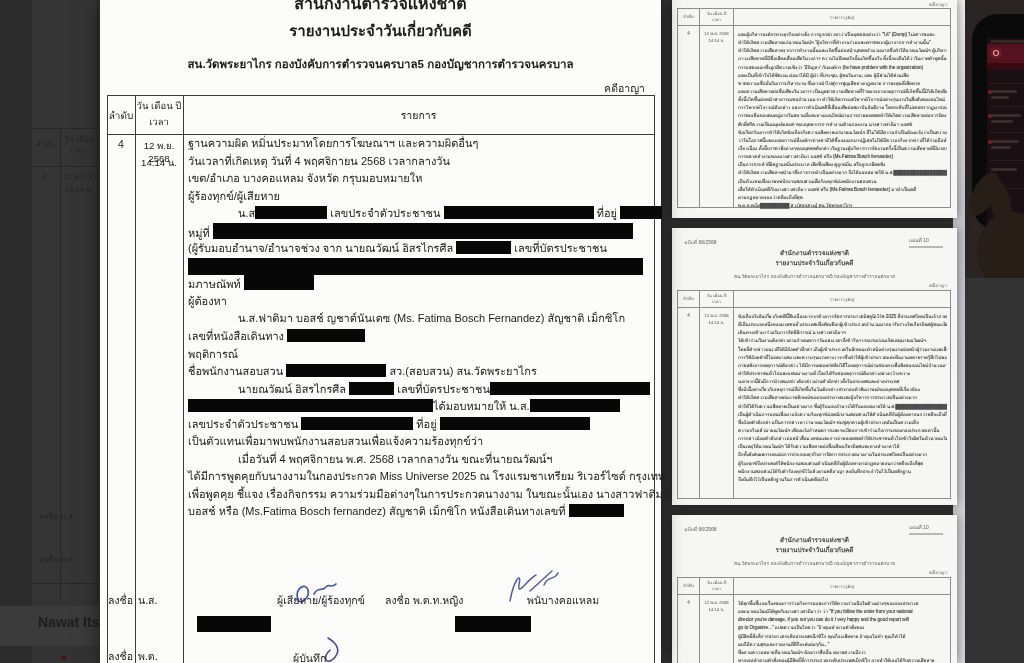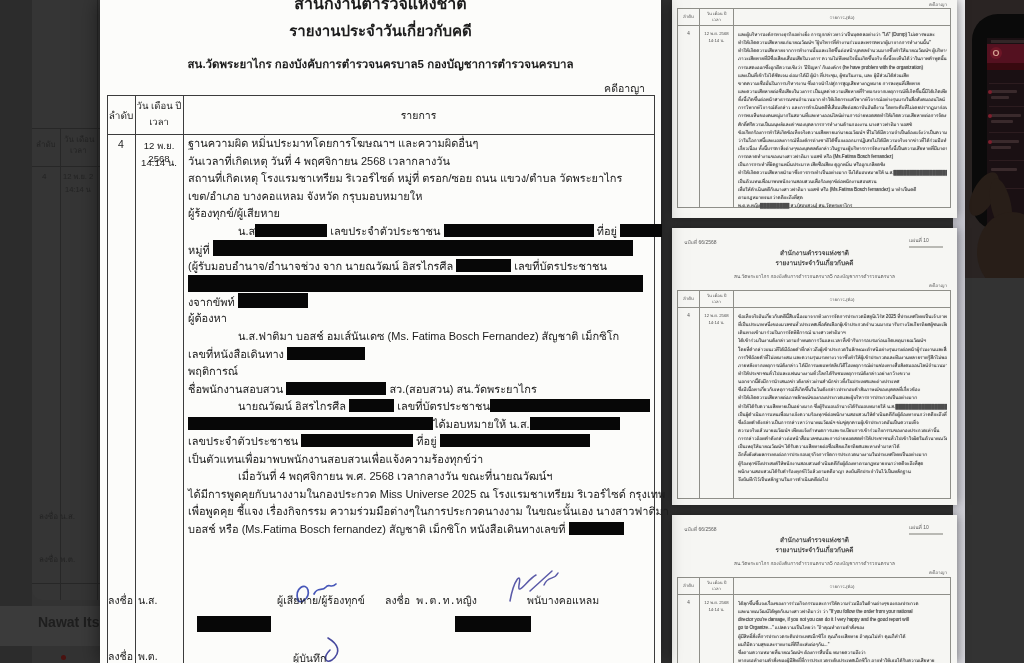--- a/index.html
+++ b/index.html
@@ -286,50 +286,49 @@
     <div class="abs" id="md-h-no">ลำดับ</div>
     <div class="abs" id="md-h-date">วัน เดือน ปี เวลา</div>
     <div class="abs" id="md-h-det">รายการ</div>
     <div class="abs" id="md-r-no">4</div>
     <div class="abs" id="md-r-date">12 พ.ย. 2568</div>
     <div class="abs" id="md-r-time">14:14 น.</div>
 
     <div class="abs" id="main-lines">
         <div><span>ฐานความผิด หมิ่นประมาทโดยการโฆษณาฯ และความผิดอื่นๆ</span></div>
         <div><span>วันเวลาที่เกิดเหตุ วันที่ 4 พฤศจิกายน 2568 เวลากลางวัน</span></div>
-        <div><span>สถานที่เกิดเหตุ โรงแรมชาเทรียม ริเวอร์ไซด์ หมู่ที่  ตรอก/ซอย  ถนน  แขวง/ตำบล วัดพระยาไกร</span></div>
         <div><span>เขต/อำเภอ บางคอแหลม จังหวัด กรุบมอบหมายให</span></div>
         <div><span>ผู้ร้องทุกข์/ผู้เสียหาย</span></div>
         <div style="padding-left: 50px;"><span>น.ส</span><span class="rd" style="width: 72px;"></span><span> เลขประจำตัวประชาชน </span><span class="rd" style="width: 150px;"></span><span> ที่อยู่ </span><span class="rd" style="width: 42px;"></span></div>
         <div><span>หมู่ที่ </span><span class="rd" style="width: 420px; height: 16px;"></span></div>
         <div><span>(ผู้รับมอบอำนาจ/อำนาจช่วง จาก นายณวัฒน์ อิสรไกรศีล </span><span class="rd" style="width: 55px;"></span><span> เลขที่บัตรประชาชน</span></div>
         <div><span class="rd" style="width: 455px; height: 17px;"></span></div>
-        <div><span>งจากขัพท์ </span><span class="rd" style="width: 70px; height: 15px;"></span></div>
+        <div><span>มภาษณัพท์ </span><span class="rd" style="width: 70px; height: 15px;"></span></div>
         <div><span>ผู้ต้องหา</span></div>
-        <div style="padding-left: 50px;"><span>น.ส.ฟาติมา บอสช์ อมเส์นันเดซ (Ms. Fatima Bosch Fernandez) สัญชาติ เม็กซิโก</span></div>
+        <div style="padding-left: 50px;"><span>น.ส.ฟาติมา บอสช์ ญชาต์นันเดซ (Ms. Fatima Bosch Fernandez) สัญชาติ เม็กซิโก</span></div>
         <div><span>เลขที่หนังสือเดินทาง </span><span class="rd" style="width: 78px;"></span></div>
         <div><span>พฤติการณ์</span></div>
         <div><span>ชื่อพนักงานสอบสวน </span><span class="rd" style="width: 100px;"></span><span> สว.(สอบสวน) สน.วัดพระยาไกร</span></div>
         <div style="padding-left: 50px;"><span>นายณวัฒน์ อิสรไกรศีล </span><span class="rd" style="width: 45px;"></span><span> เลขที่บัตรประชาชน</span><span class="rd" style="width: 160px;"></span></div>
         <div><span class="rd" style="width: 245px;"></span><span>ได้มอบหมายให้ น.ส.</span><span class="rd" style="width: 90px;"></span></div>
         <div><span>เลขประจำตัวประชาชน </span><span class="rd" style="width: 112px;"></span><span> ที่อยู่ </span><span class="rd" style="width: 150px;"></span></div>
         <div><span>เป็นตัวแทนเพื่อมาพบพนักงานสอบสวนเพื่อแจ้งความร้องทุกข์ว่า</span></div>
         <div style="padding-left: 50px;"><span>เมื่อวันที่ 4 พฤศจิกายน พ.ศ. 2568 เวลากลางวัน ขณะที่นายณวัฒน์ฯ</span></div>
         <div><span>ได้มีการพูดคุยกับนางงามในกองประกวด Miss Universe 2025 ณ โรงแรมชาเทรียม ริเวอร์ไซด์ กรุงเทพ</span></div>
         <div><span>เพื่อพูดคุย ชี้แจง เรื่องกิจกรรม ความร่วมมือต่างๆในการประกวดนางงาม ในขณะนั้นเอง นางสาวฟาติมา</span></div>
         <div><span>บอสช์ หรือ (Ms.Fatima Bosch fernandez) สัญชาติ เม็กซิโก หนังสือเดินทางเลขที่ </span><span class="rd" style="width: 55px;"></span></div>
       </div>
 
     <div class="sigtxt" style="left:8px;top:592px;">ลงชื่อ</div>
     <div class="sigtxt" style="left:38px;top:592px;">น.ส.</div>
     <svg class="sigsvg" style="left:190px;top:578px;" width="64" height="38" viewBox="0 0 64 38">
       <path d="M8,22 C4,10 16,4 18,12 C20,20 10,28 7,21 M24,16 C28,8 32,14 36,9 C39,5 41,11 46,6" fill="none" stroke="#4656b8" stroke-width="1.7" stroke-linecap="round"></path>
     </svg>
     <div class="sigtxt" style="left:177px;top:592px;">ผู้เสียหาย/ผู้ร้องทุกข์</div>
-    <div class="sigtxt" style="left:285px;top:592px;font-family:Liberation Mono, monospace;">ลงชื่อ พ.ต.ท.หญิง</div>
+    <div class="sigtxt" style="left:285px;top:592px;">ลงชื่อ พ.ต.ท.หญิง</div>
     <svg class="sigsvg" style="left:400px;top:565px;" width="64" height="48" viewBox="0 0 64 48">
       <path d="M10,36 C14,14 22,6 19,20 C17,32 28,14 36,10 M30,26 L52,6 M44,20 C48,10 54,16 58,8" fill="none" stroke="#5a5aa8" stroke-width="1.5" stroke-linecap="round"></path>
     </svg>
     <div class="sigtxt" style="left:427px;top:592px;">พนับางคอแหลม</div>
     <div class="sigbox" style="left:97px;top:616px;width:74px;height:16px;"></div>
     <div class="sigbox" style="left:355px;top:616px;width:76px;height:16px;"></div>
     <div class="sigtxt" style="left:8px;top:648px;">ลงชื่อ</div>
     <div class="sigtxt" style="left:38px;top:648px;">พ.ต.</div>
     <svg class="sigsvg" style="left:218px;top:636px;" width="44" height="27" viewBox="0 0 44 27">
       <path d="M10,2 C20,8 24,16 14,24 C8,28 4,22 12,14" fill="none" stroke="#47499e" stroke-width="1.6" stroke-linecap="round"></path>

